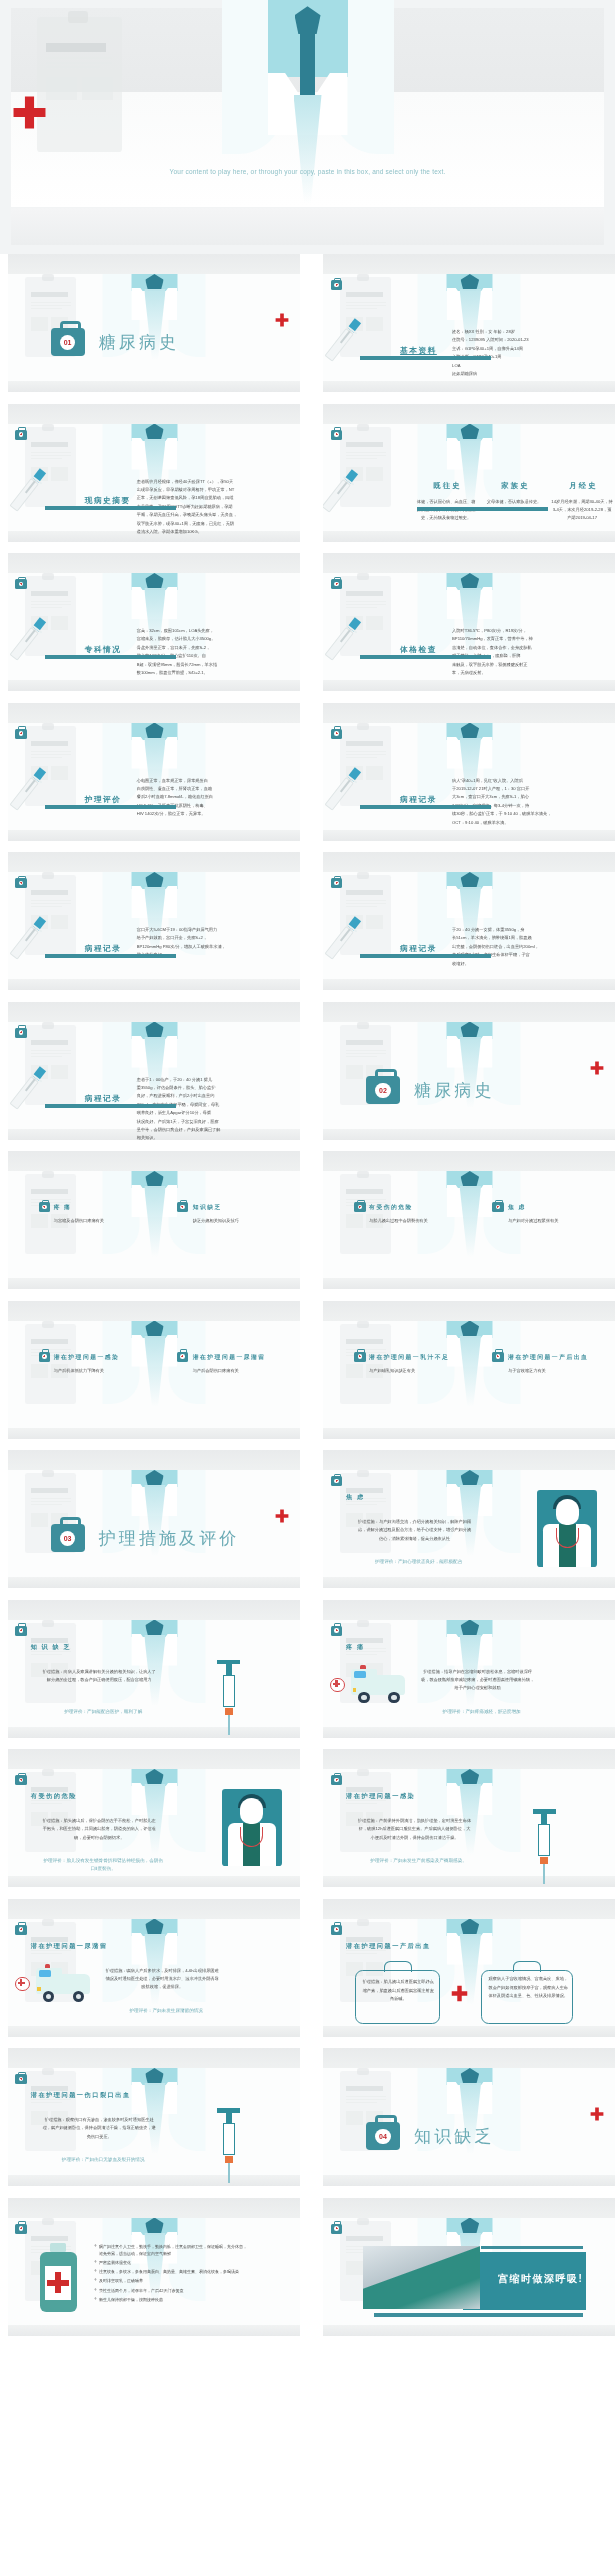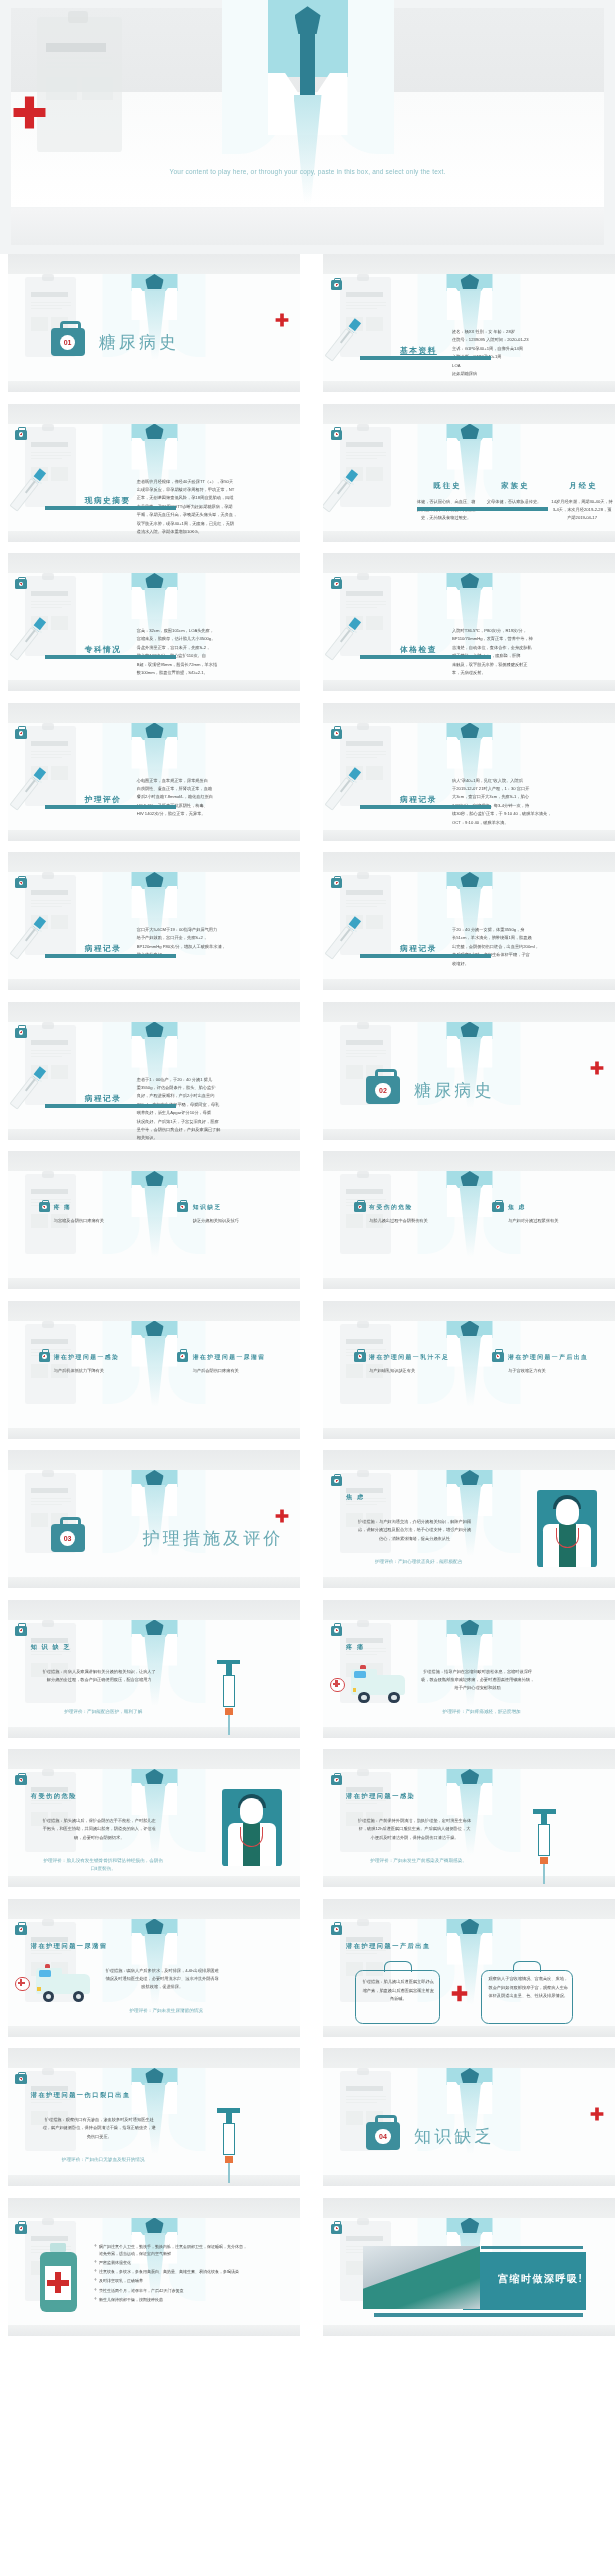--- a/index.html
+++ b/index.html
@@ -924,21 +924,21 @@
       <div class="coat-r" style="right:6.2px;top:20px;width:37px;height:83px;border-radius:0 0 0 28px;"></div>
       <div class="shirt" style="left:35px;top:20px;width:46px;height:17px;"></div>
       <div class="v" style="left:35px;top:34px;width:46px;height:32px;clip-path:polygon(0 0,20% 0,50% 60%,80% 0,100% 0,100% 100%,0 100%);"></div>
       <div class="tie-knot" style="left:49px;top:20px;width:18.5px;height:17px;clip-path:polygon(50% 0,100% 34%,84% 100%,16% 100%,0 34%);"></div>
       <div class="tie-fade" style="left:48px;top:35px;width:21.5px;height:71px;clip-path:polygon(0 0,100% 0,64% 100%,36% 100%);"></div>
     </div>
   </div>
   <div class="bag-big" style="left:43px;top:74px;">
     <div class="disc">03</div>
   </div>
-  <div class="sec-title" style="left:91px;top:77px;margin-left:44px;">护理措施及评价</div>
+  <div class="sec-title" style="left:91px;top:77px;">护理措施及评价</div>
   <div class="sec-cross" style="top:58px;">
     <svg width="14" height="14" viewBox="0 0 46 46" aria-hidden="true">
           <path d="M17 2 h12 v15 h15 v12 h-15 v15 h-12 v-15 h-15 v-12 h15 z" fill="#d3262a"></path>
         </svg>
   </div>
     </div>
     <div class="thumb slide">
       <div class="strip-top"></div>
       <div class="sheet"></div>
       <div class="strip-bot"></div>

